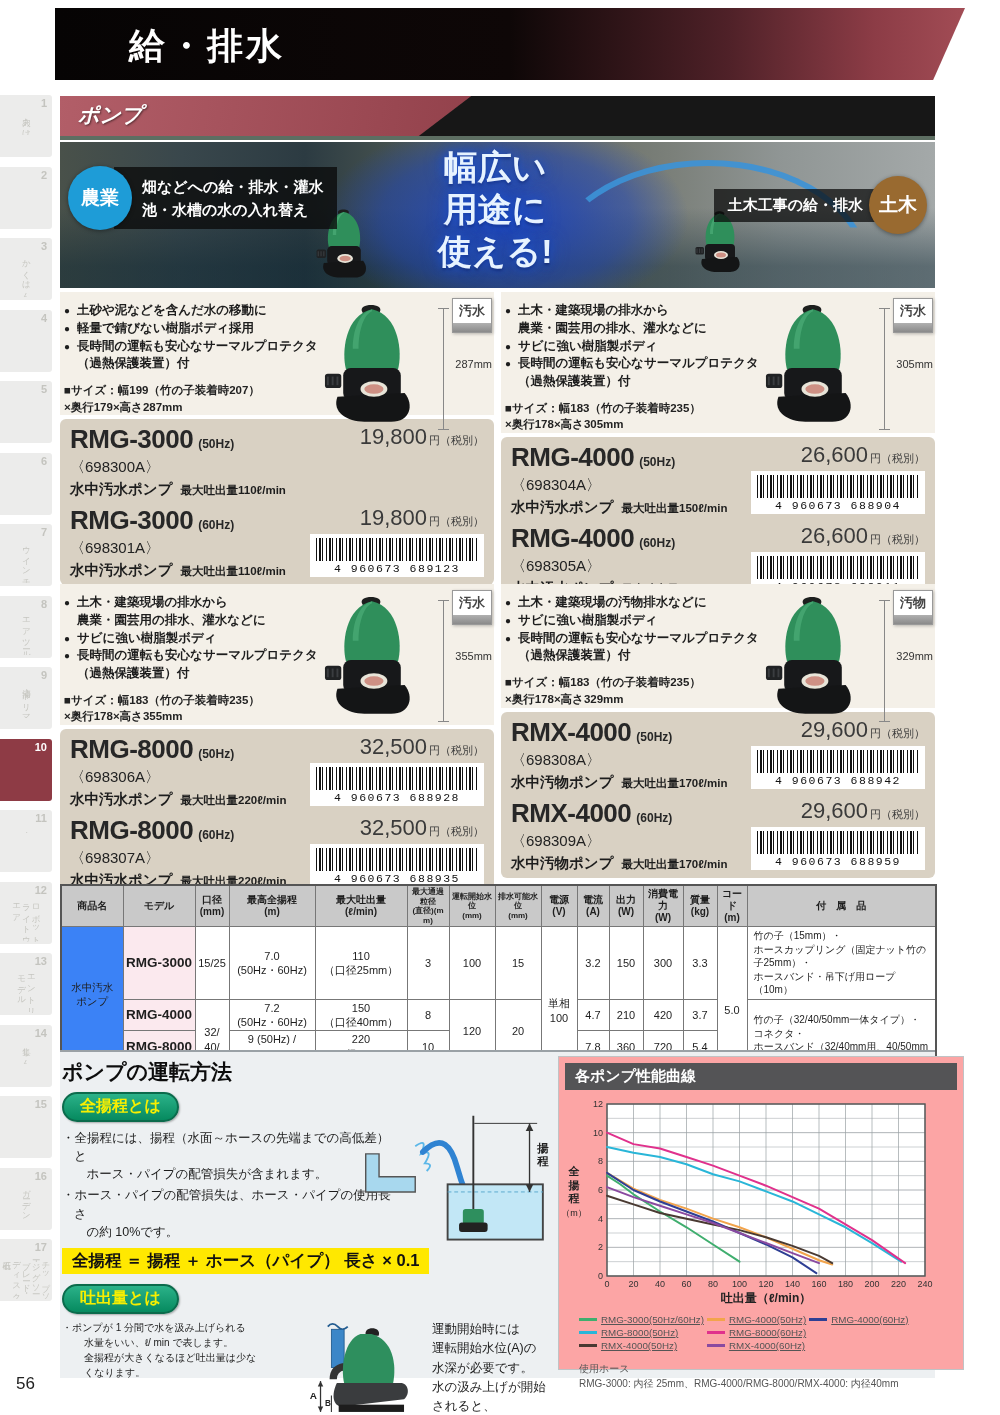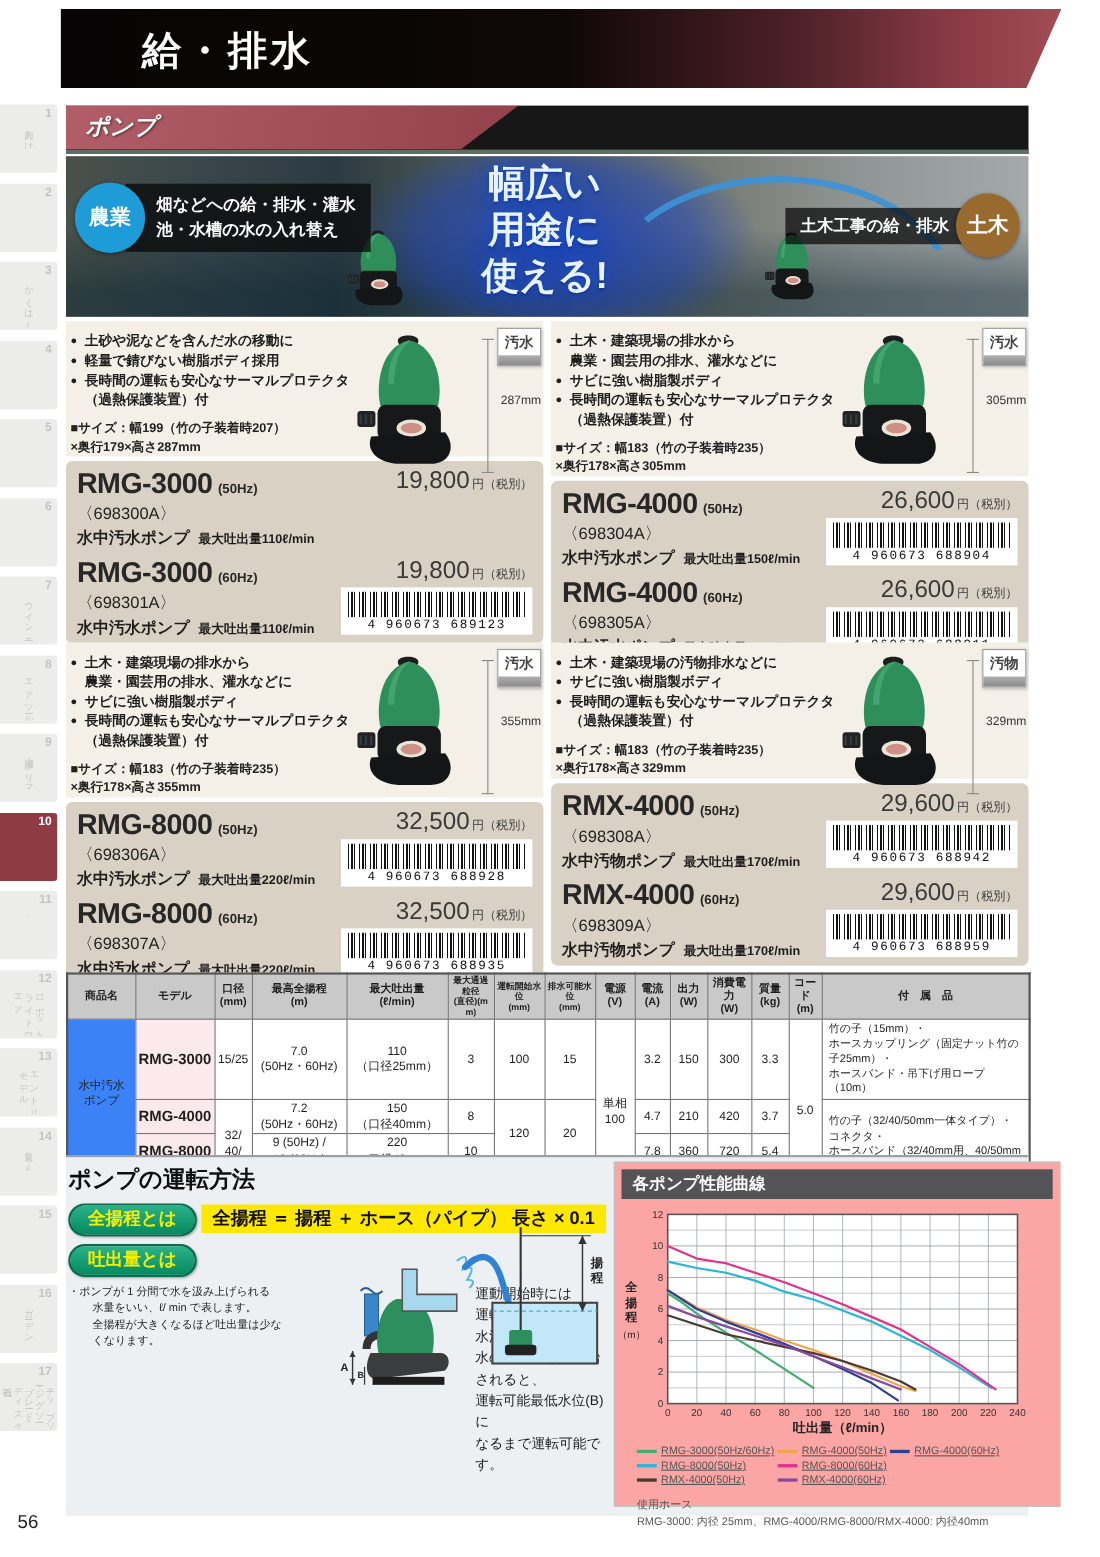--- a/index.html
+++ b/index.html
@@ -552,20 +552,24 @@
           </tr>
         </tbody>
       </table>
   </div>
 
   <div class="bottom-bg"></div>
 
   <section class="howto">
     <div class="h-title">ポンプの運転方法</div>
     <span class="pill">全揚程とは</span>
+    <div class="hb" id="bullets1">
+        <p>・全揚程には、揚程（水面～ホースの先端までの高低差）と<br>　ホース・パイプの配管損失が含まれます。</p>
+        <p>・ホース・パイプの配管損失は、ホース・パイプの使用長さ<br>　の約 10%です。</p>
+      </div>
     <span class="formula">全揚程 ＝ 揚程 ＋ ホース（パイプ） 長さ × 0.1</span>
     <br>
     <span class="pill">吐出量とは</span>
     <div class="flowrow">
       <div class="hb2" id="bullets2">
           <p>・ポンプが 1 分間で水を汲み上げられる<br>　水量をいい、ℓ/ min で表します。<br>　全揚程が大きくなるほど吐出量は少な<br>　くなります。</p>
         </div>
       <svg width="118" height="104" viewBox="0 0 130 112">
         <path d="M24,6 q5,-6 11,0 q5,6 11,0" stroke="#245d91" stroke-width="2" fill="none"></path>
         <rect x="28" y="9" width="14" height="42" fill="#3b86c8" stroke="#245d91"></rect>

